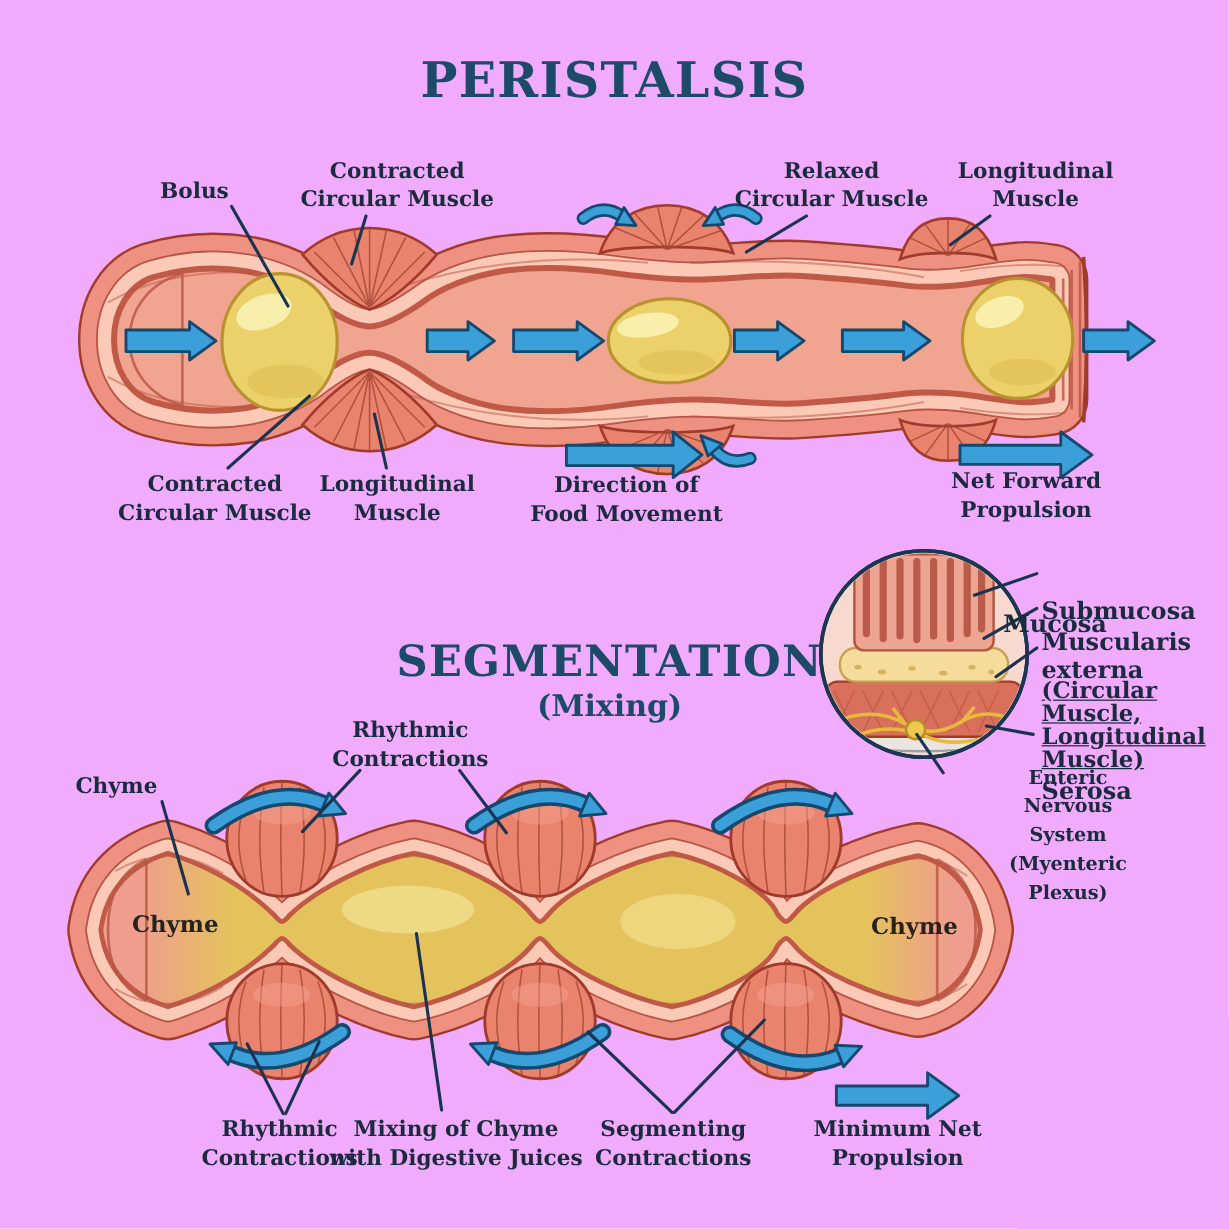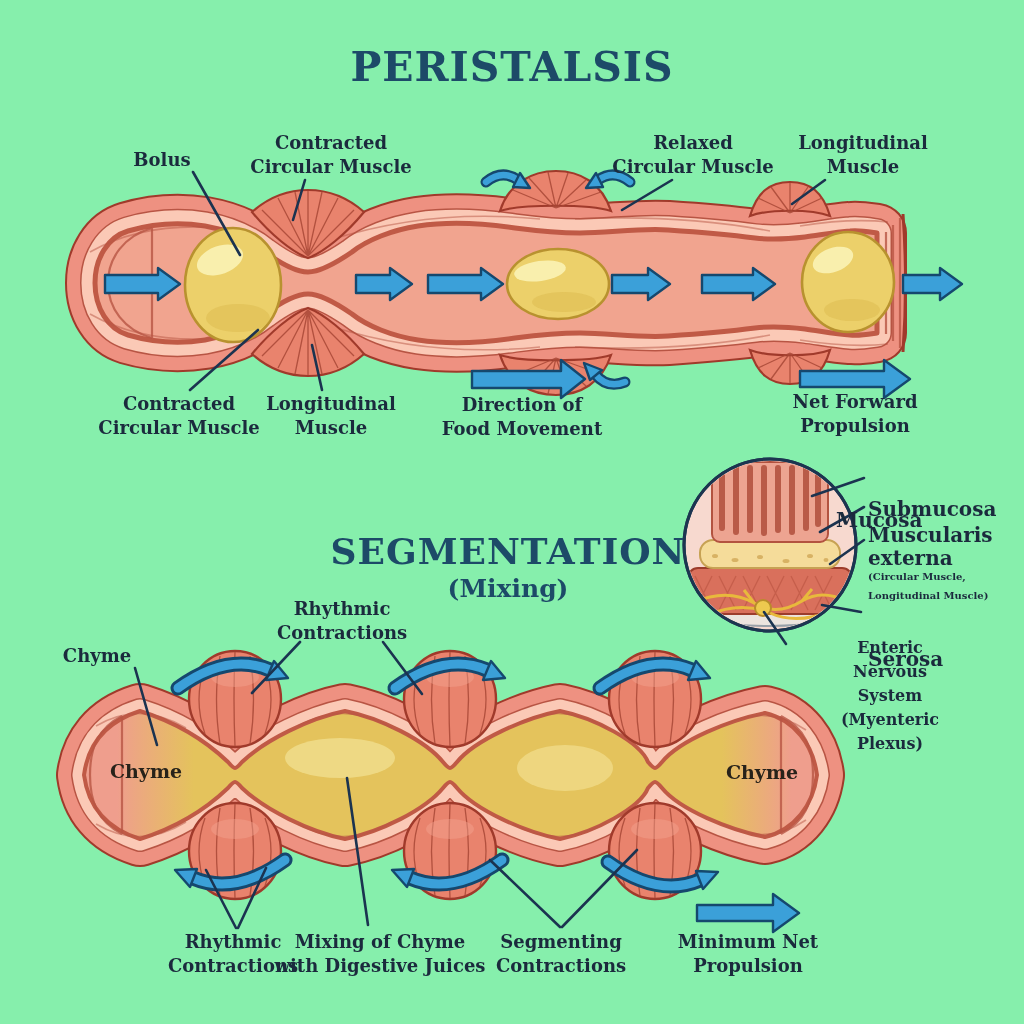--- a/index.html
+++ b/index.html
@@ -1,27 +1,27 @@
 <!DOCTYPE html>
 <html><head>
 <meta charset="utf-8">
 <style>
   html,body{margin:0;padding:0;background:#fff;}
-  #canvas{position:relative;width:1024px;height:1024px;background:#86efac;overflow:hidden;
+  #canvas{position:relative;width:1024px;height:1024px;background:#f0abfc;overflow:hidden;
           font-family:"DejaVu Serif", serif;}
   svg{position:absolute;left:0;top:0;}
   .lbl{position:absolute;transform:translateX(-50%);text-align:center;white-space:pre-line;
        font-weight:bold;font-size:18px;line-height:24px;color:#1b2a3d;}
   .lbl-left{transform:none;text-align:left;}
   .title{font-size:41px;line-height:46px;color:#1d4a68;letter-spacing:1px;}
   .subtitle{font-size:29px;line-height:32px;color:#1d4a68;}
   .title2{font-size:36px;line-height:48px;color:#1d4a68;letter-spacing:1px;}
   .subtitle2{font-size:25px;line-height:31px;color:#1d4a68;}
   .inset-lbl{font-size:20px;line-height:23px;}
-  .inset-small{font-size:10px;line-height:19px;}
+  .inset-small{font-size:19px;line-height:19px;text-decoration:underline;}
   .ens{font-size:16px;line-height:24px;}
   .chyme-inner{font-size:19px;color:#27221a;}
   
   .ptr{stroke:#1b3350;stroke-width:2.6;stroke-linecap:round;fill:none;}
   .arrow{fill:#3ba0d9;stroke:#15486e;stroke-width:2.4;stroke-linejoin:round;}
   .arcO{fill:none;stroke:#15486e;stroke-width:15;stroke-linecap:round;}
   .arcI{fill:none;stroke:#3ba0d9;stroke-width:9;stroke-linecap:round;}
   .arcOs{fill:none;stroke:#15486e;stroke-width:11;stroke-linecap:round;}
   .arcIs{fill:none;stroke:#3ba0d9;stroke-width:6.5;stroke-linecap:round;}
   .fan{fill:#e9836d;stroke:#a03a2b;stroke-width:2.2;}

